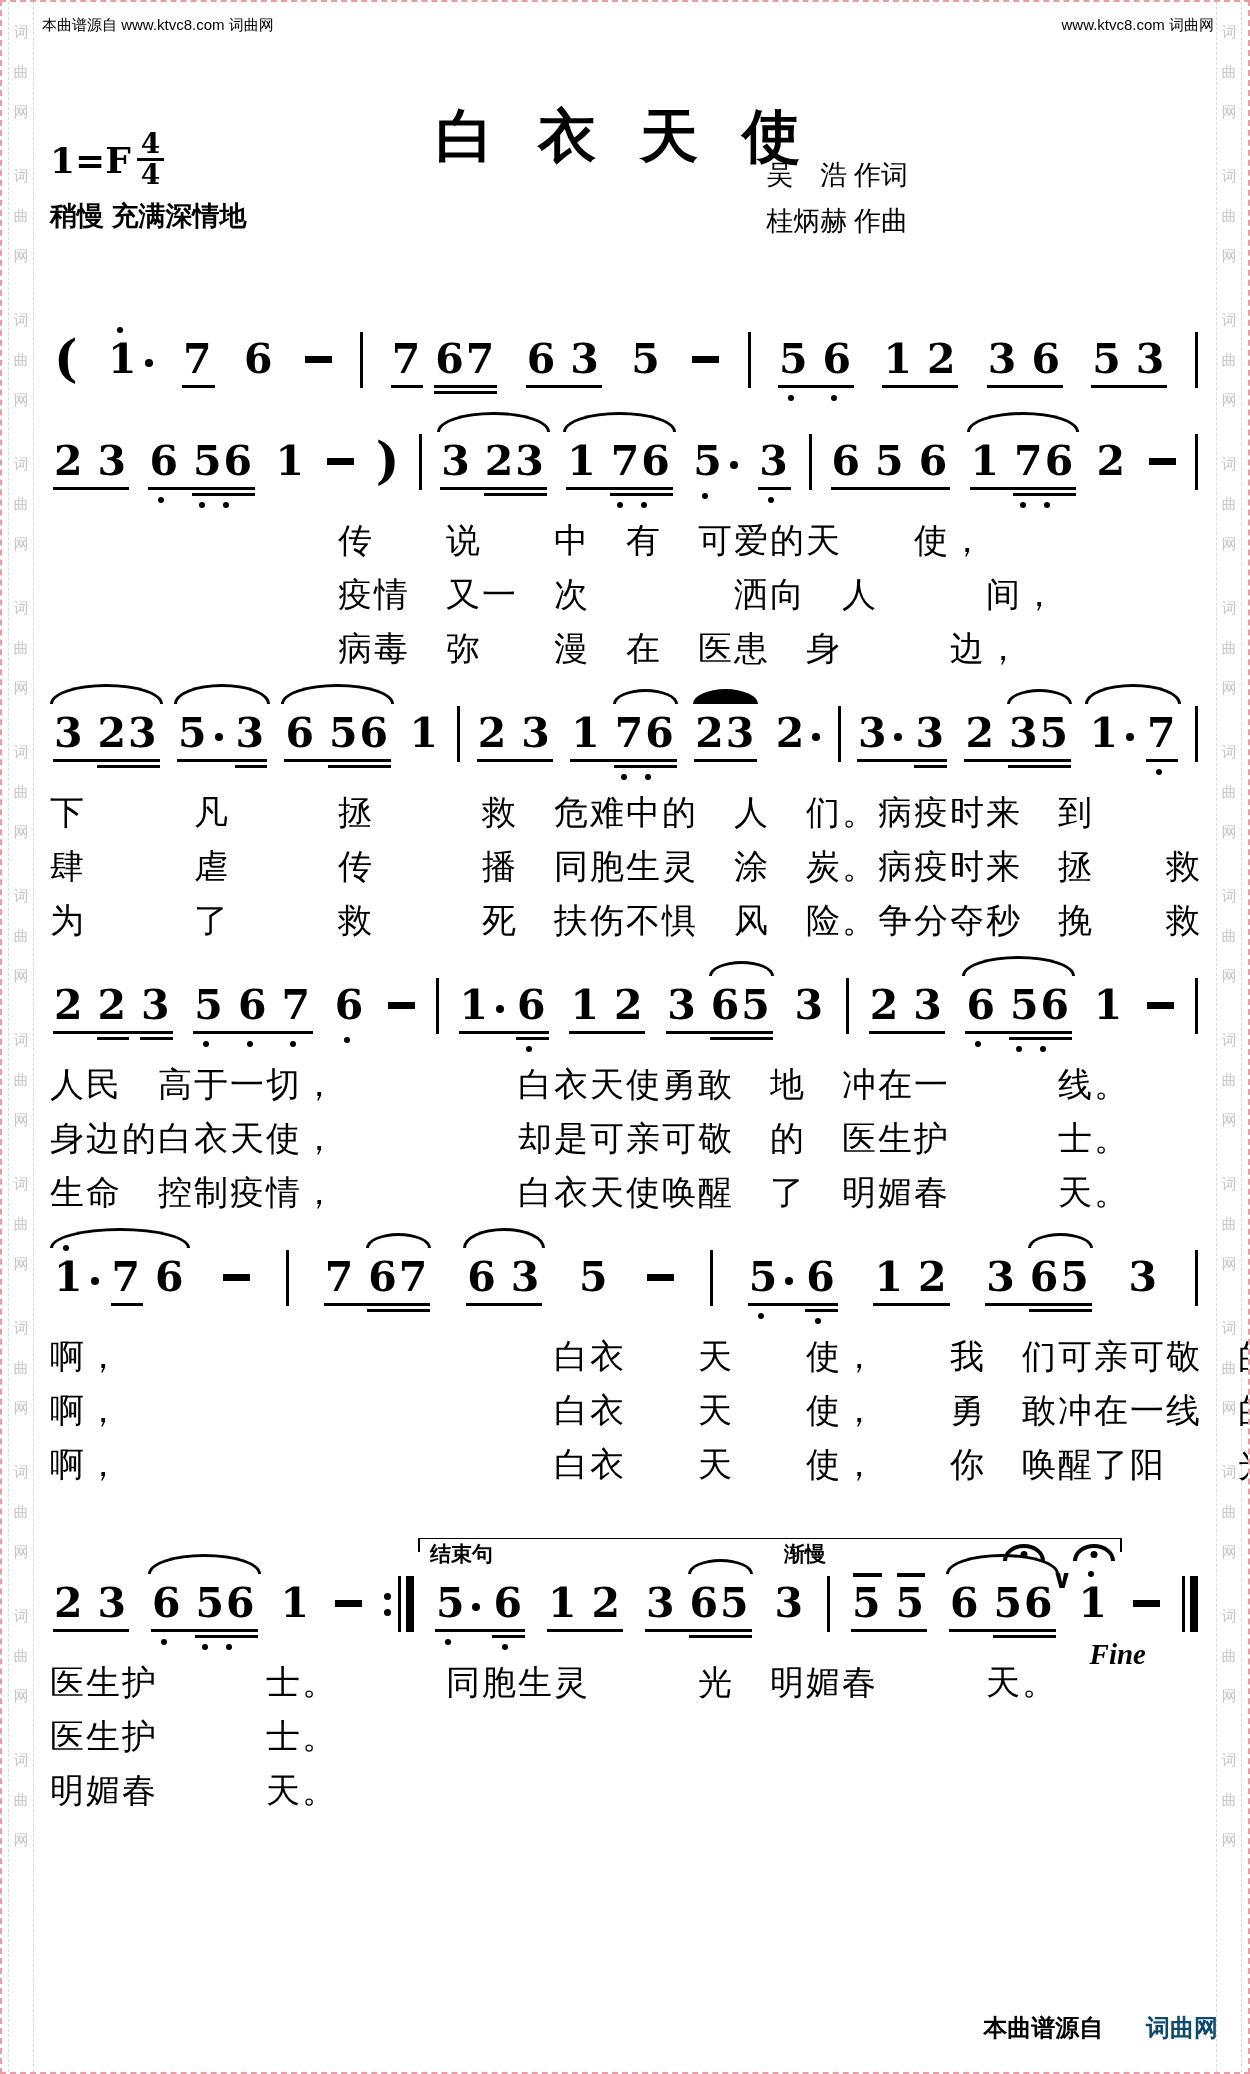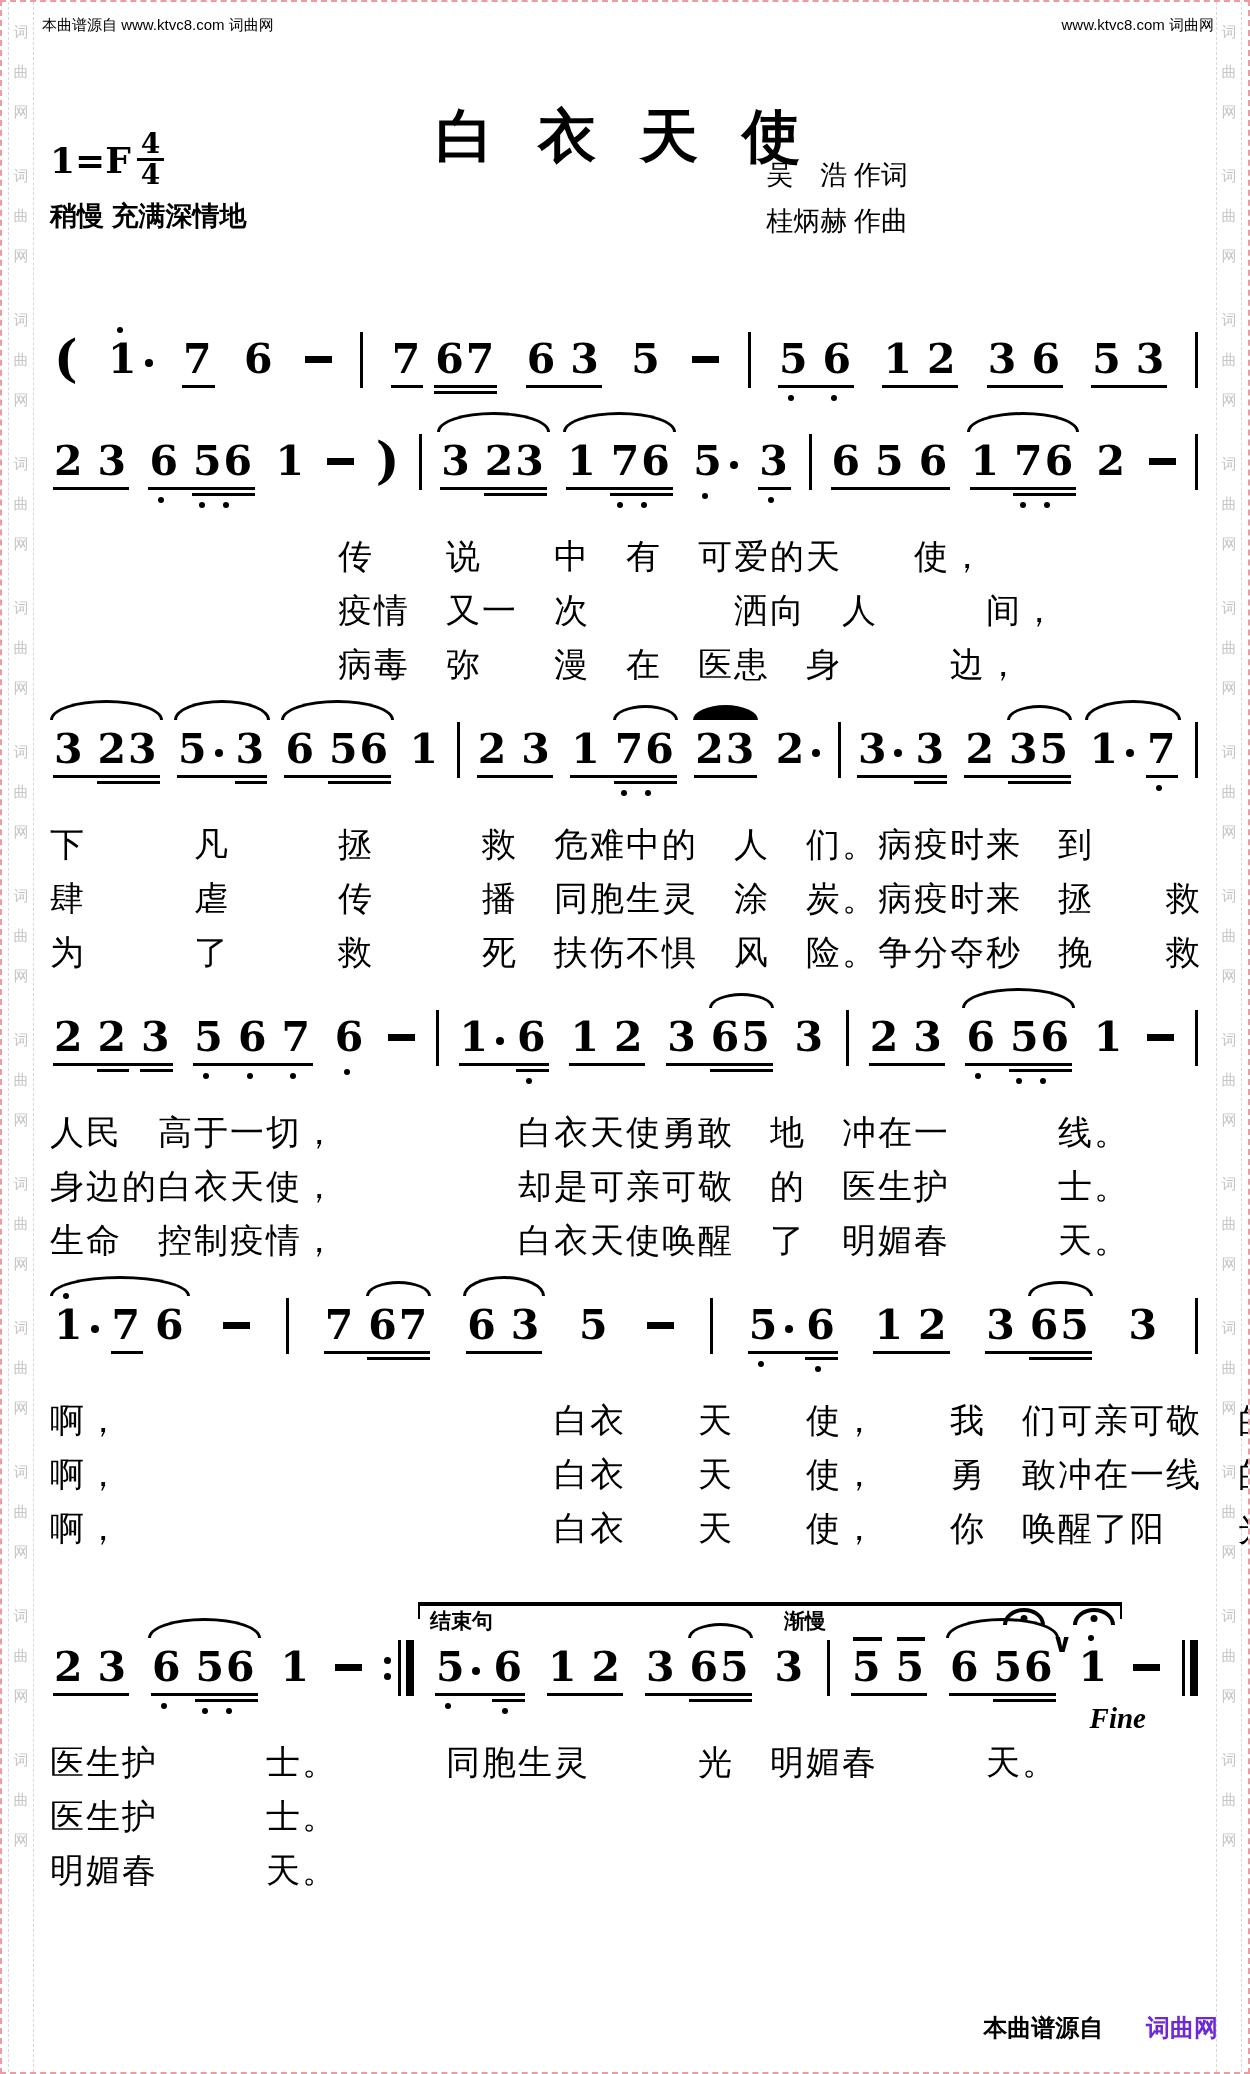--- a/index.html
+++ b/index.html
@@ -9,21 +9,21 @@
   
   .wmcol{position:absolute;top:0;bottom:0;width:24px;border-left:1px dashed #d8d8d8;
          border-right:1px dashed #d8d8d8;display:flex;flex-direction:column;align-items:center;
          padding-top:10px;color:#c6c6c6;font-size:15px;line-height:40px;}
   .wmcol.left{left:6px;} .wmcol.right{right:6px;}
   .wchar{height:40px;} .wchar.g{margin-bottom:24px;}
   
   .hdr{position:absolute;top:14px;left:40px;right:34px;display:flex;justify-content:space-between;
        font-size:15px;font-weight:normal;}
   .ftr{position:absolute;bottom:28px;right:30px;font-size:24px;font-weight:bold;}
-  .ftr .brand{color:#6d28d9;margin-left:36px;}
+  .ftr .brand{color:#0c4a6e;margin-left:36px;}
   
   .inner{margin:0 48px;position:relative;}
   .head{position:relative;height:300px;}
   .title{position:absolute;left:0;right:0;top:96px;text-align:center;font-size:58px;
          font-weight:900;letter-spacing:14px;font-family:"Liberation Sans",sans-serif;}
   .keyrow{position:absolute;left:0;top:128px;font-weight:bold;font-size:36px;
           font-family:"DejaVu Serif",serif;display:flex;align-items:center;gap:6px;}
   .frac{display:inline-flex;flex-direction:column;align-items:center;font-size:28px;line-height:28px;}
   .frac .num{padding:0 4px;} .frac .den{border-top:3px solid #000;padding:0 4px;}
   .tempo{position:absolute;left:0;top:196px;font-size:27px;font-weight:bold;}
@@ -59,27 +59,27 @@
   .repdots{display:flex;flex-direction:column;gap:9px;margin-right:2px;}
   .repdots i{width:7px;height:7px;border-radius:50%;background:#000;}
   .b.thin{width:3px;height:56px;background:#000;} .b.thick{width:8px;height:56px;background:#000;}
   .fermata{position:absolute;left:50%;top:-36px;transform:translateX(-50%);width:34px;height:13px;
       border:4px solid #000;border-bottom:none;border-radius:100% 100% 0 0/200% 200% 0 0;}
   .fermata i{position:absolute;left:50%;top:3px;transform:translateX(-50%);
       width:7px;height:7px;border-radius:50%;background:#000;}
   .breath{position:absolute;top:-24px;right:-20px;font-size:26px;font-weight:bold;
       font-family:"DejaVu Sans",sans-serif;}
   
-  .lgroup{margin-top:24px;}
+  .lgroup{margin-top:8px;}
   .lrow{height:54px;font-size:34px;line-height:54px;white-space:pre;letter-spacing:2px;
         font-family:"Liberation Serif",serif;}
   
   .sblock6{margin-top:30px;}
   .sblock6 .nline{padding-top:58px;}
-  .endbracket{position:absolute;top:16px;left:32%;right:78px;height:16px;border-top:4px solid #000000;padding-left:26px;}
+  .endbracket{position:absolute;top:16px;left:32%;right:78px;height:16px;border-top:1px solid #000000;padding-left:26px;}
   .endbracket::before,.endbracket::after{content:"";position:absolute;top:0;width:2px;height:13px;background:#000;}
   .endbracket::before{left:0;} .endbracket::after{right:0;}
   .eb1{position:absolute;left:12px;top:1px;font-size:21px;font-weight:bold;}
   .eb2{position:absolute;left:52%;top:1px;font-size:21px;font-weight:bold;}
   .fine{position:absolute;right:54px;top:116px;font-style:italic;font-weight:bold;font-size:29px;
         font-family:"Liberation Serif",serif;}
 </style>
 </head>
 <body>
 

